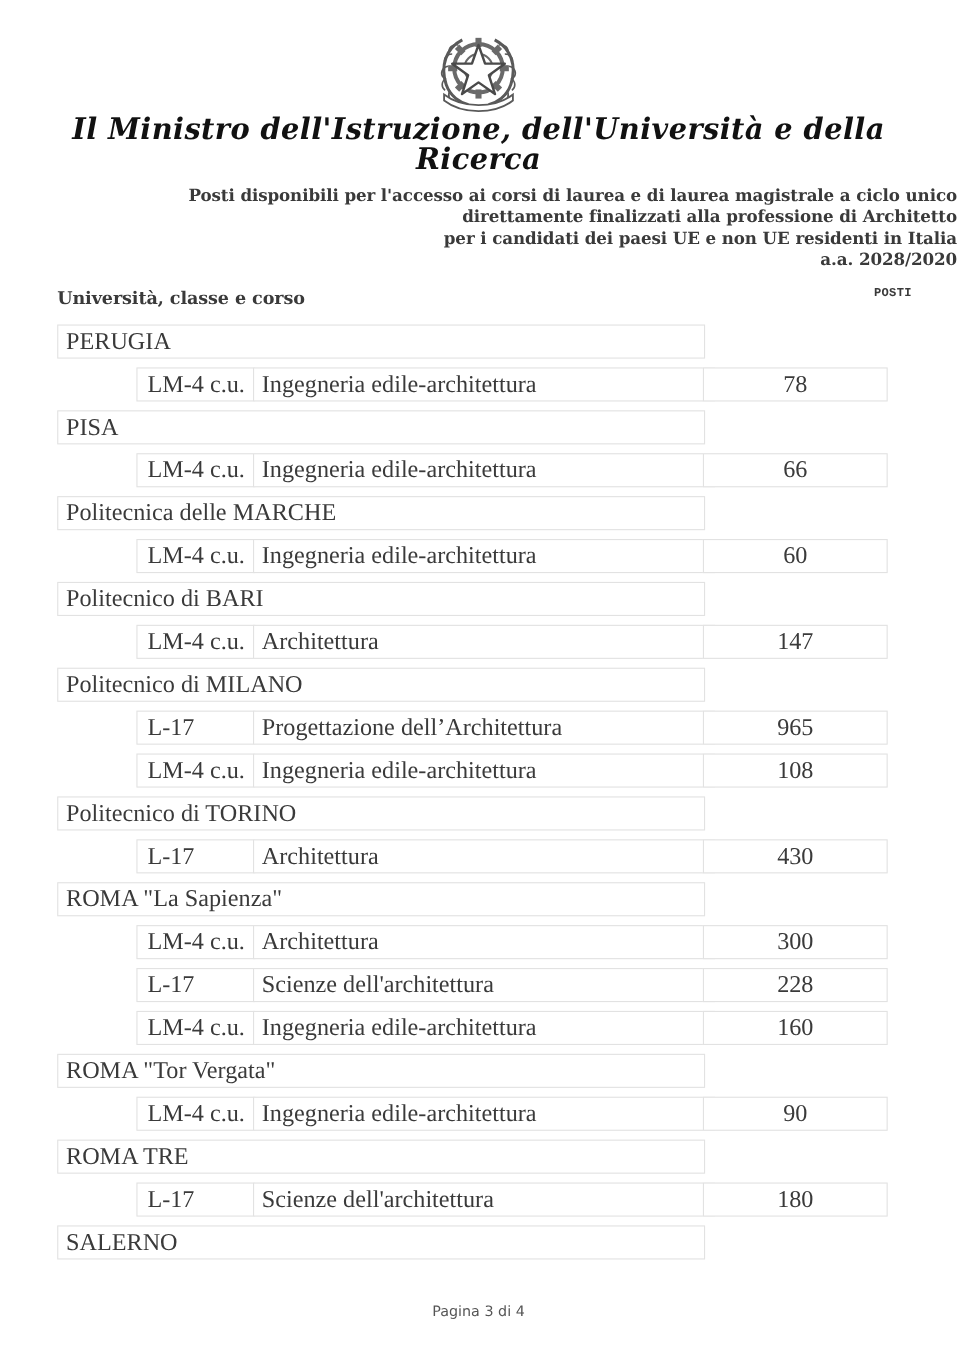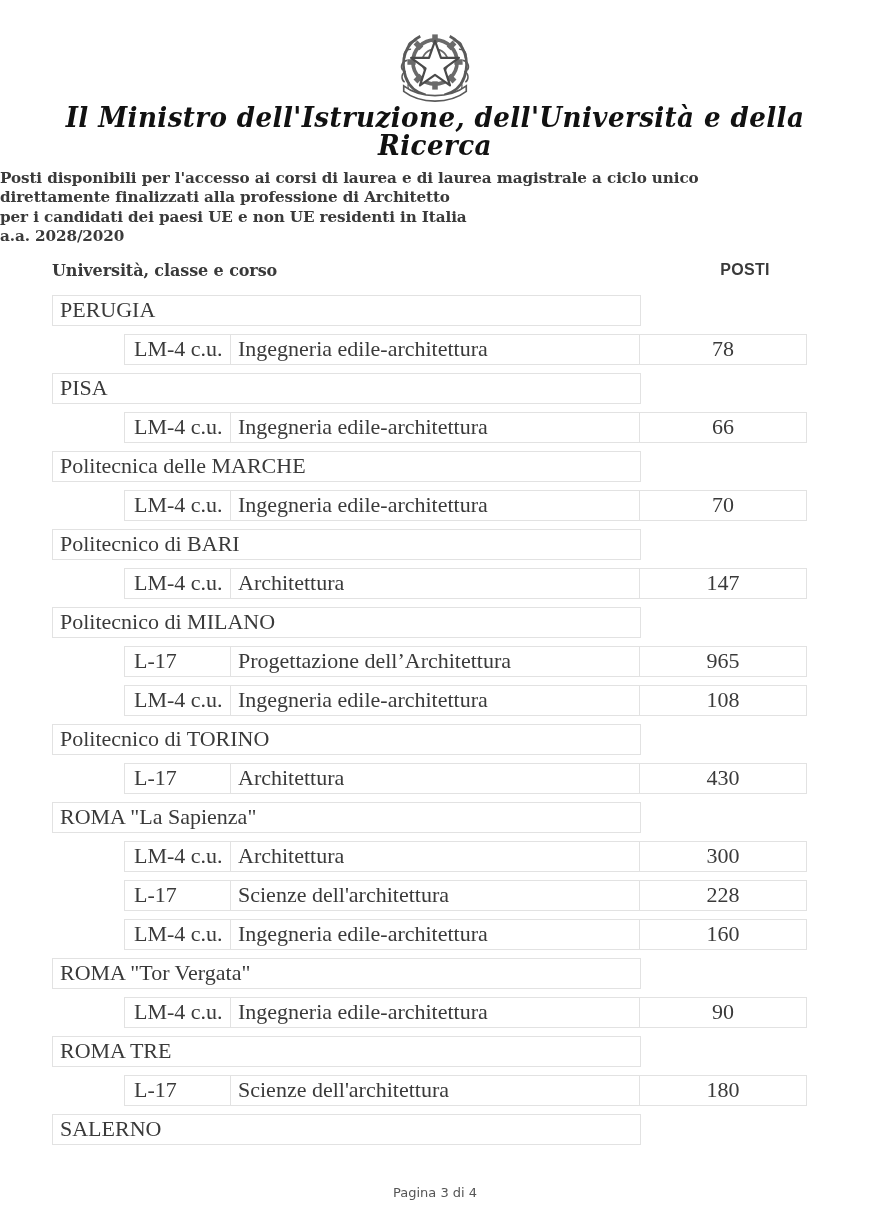--- a/index.html
+++ b/index.html
@@ -39,21 +39,21 @@
     font-weight: 700;
     font-size: 27px;
     letter-spacing: 0.4px;
     color: #111111;
     margin: 0;
     line-height: 1.05;
     transform: scaleX(0.97);
   }
 
   .subtitle-block {
-    text-align: left;
+    text-align: right;
     font-family: "DejaVu Serif", serif;
     font-weight: 700;
     color: #3a3a3a;
     margin-top: 8px;
   }
   .subtitle-line {
     font-size: 15.2px;
     line-height: 19.5px;
     letter-spacing: -0.1px;
   }
@@ -72,24 +72,24 @@
     font-weight: 700;
     font-size: 16px;
     color: #3a3a3a;
     letter-spacing: -0.1px;
   }
   .col-head-right {
     position: absolute;
     left: 661px;
     width: 168px;
     top: 0;
-    text-align: center;
-    font-family: Liberation Sans, sans-serif;
+    text-align: right;
+    font-family: Liberation Mono, monospace;
     font-weight: 700;
-    font-size: 16px;
+    font-size: 11px;
     color: #3a3a3a;
     letter-spacing: 0.3px;
   }
 
   
   .table {
     position: relative;
     margin-top: 4px;
   }
 
@@ -223,21 +223,21 @@
       <div class="cell cell-code">LM-4 c.u.</div>
       <div class="cell cell-course">Ingegneria edile-architettura</div>
       <div class="cell cell-posti">66</div>
     </div>
     <div class="row">
       <div class="cell cell-university">Politecnica delle MARCHE</div>
     </div>
     <div class="row">
       <div class="cell cell-code">LM-4 c.u.</div>
       <div class="cell cell-course">Ingegneria edile-architettura</div>
-      <div class="cell cell-posti">70</div>
+      <div class="cell cell-posti">60</div>
     </div>
     <div class="row">
       <div class="cell cell-university">Politecnico di BARI</div>
     </div>
     <div class="row">
       <div class="cell cell-code">LM-4 c.u.</div>
       <div class="cell cell-course">Architettura</div>
       <div class="cell cell-posti">147</div>
     </div>
     <div class="row">

